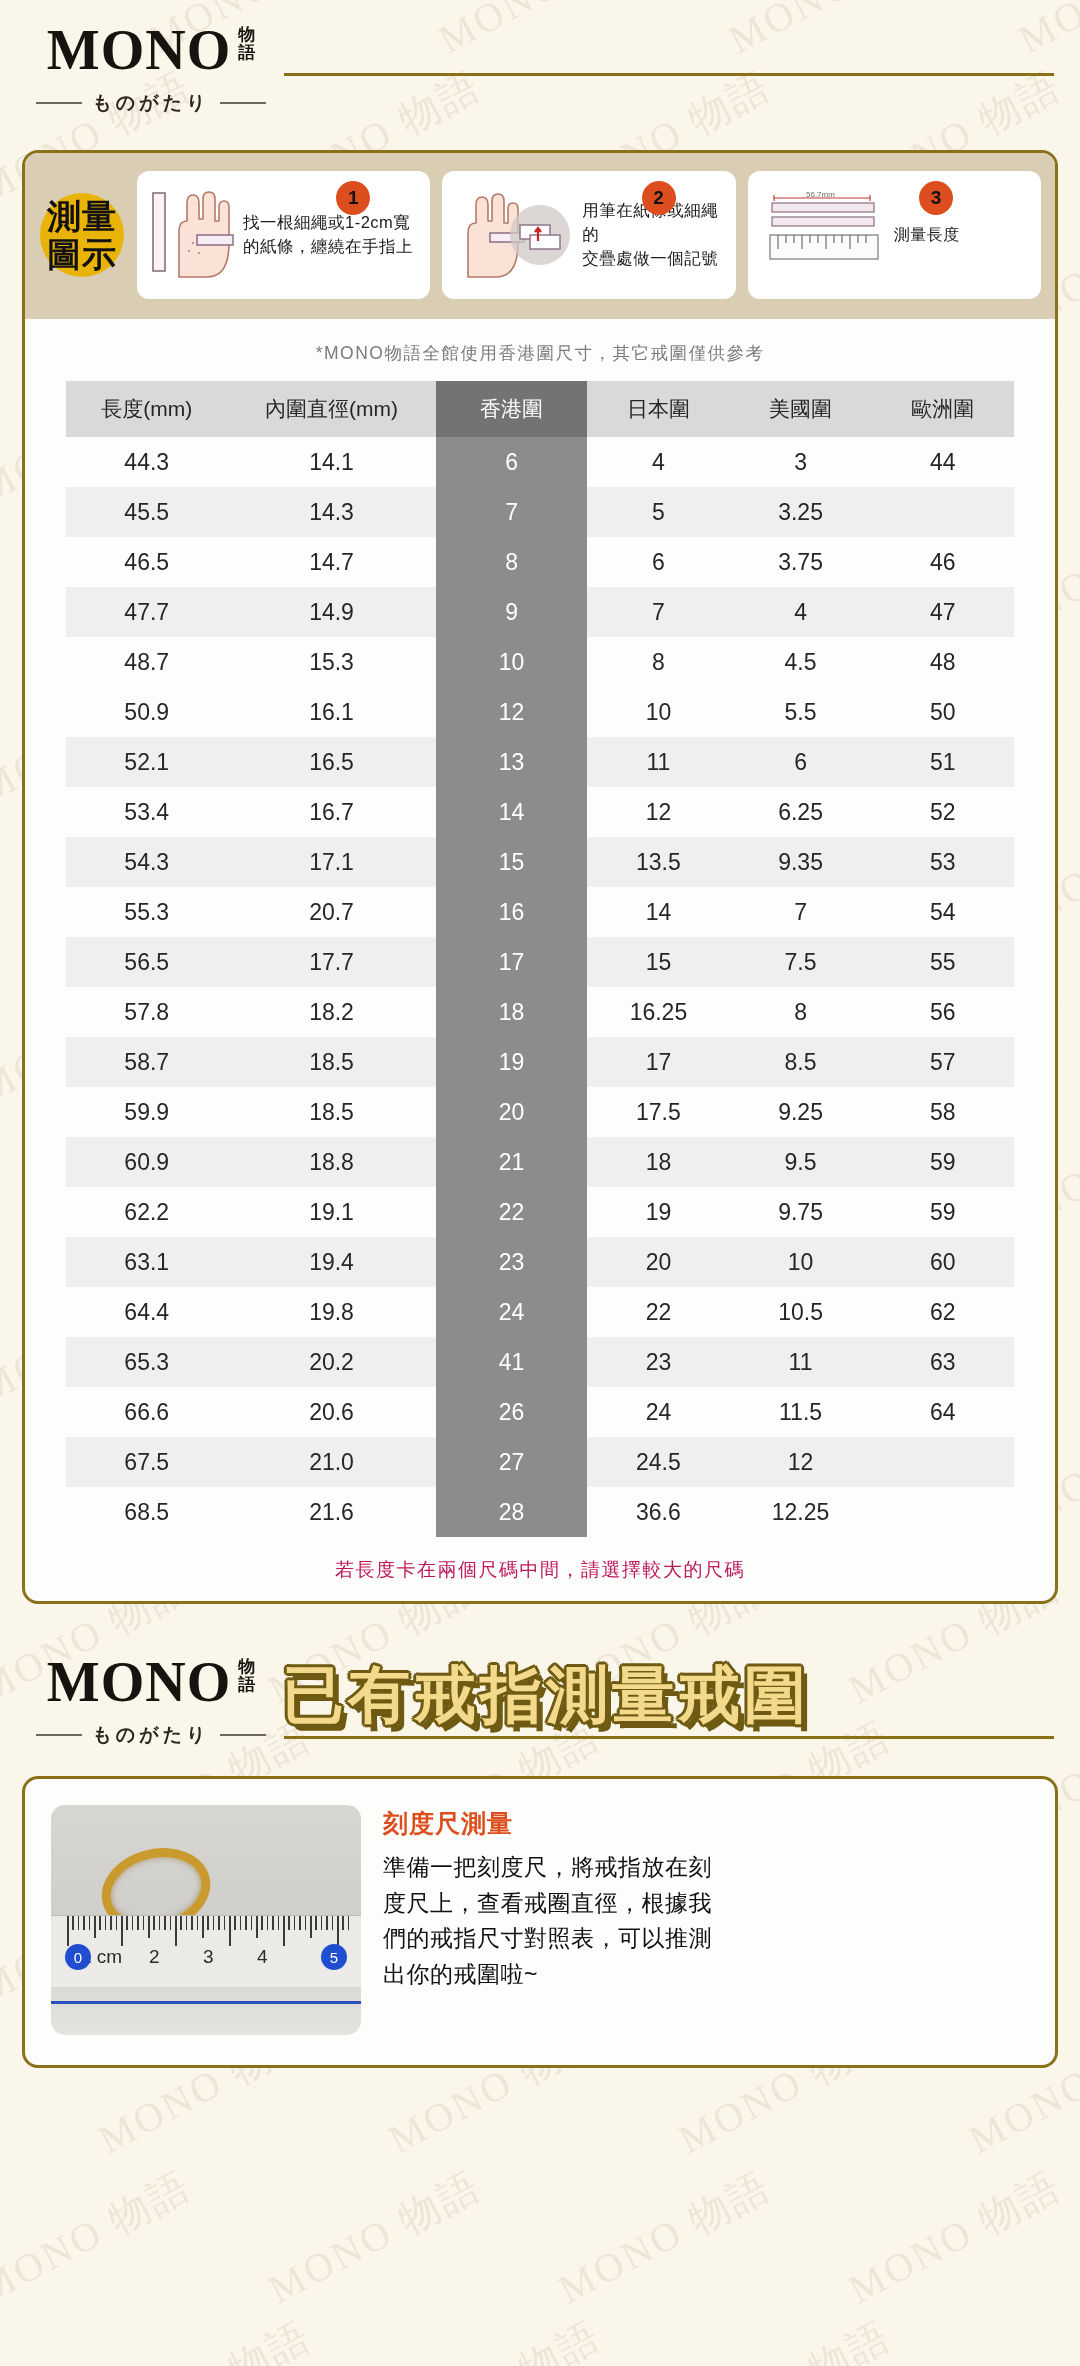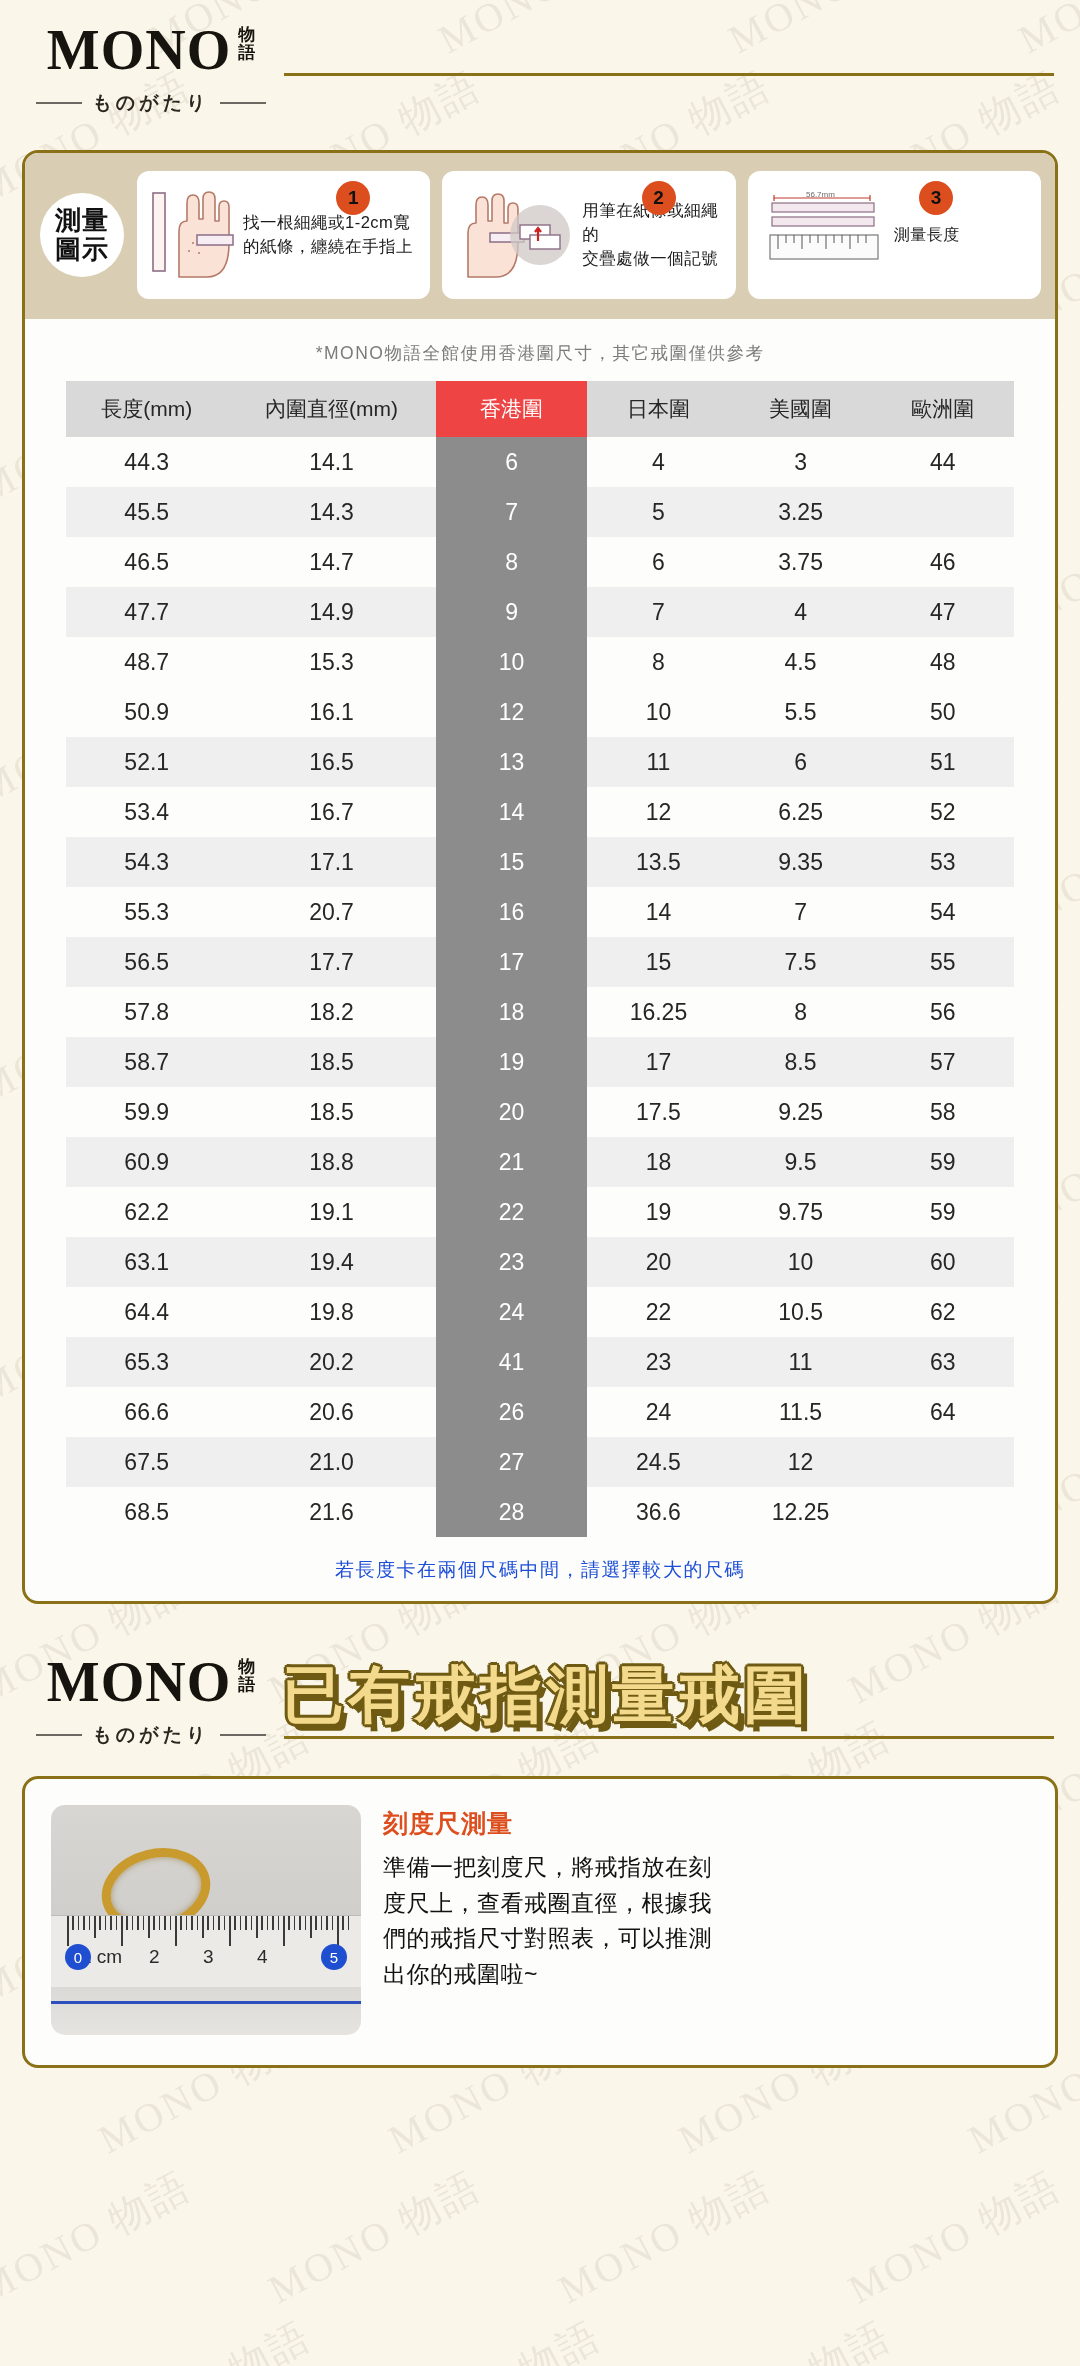--- a/index.html
+++ b/index.html
@@ -73,23 +73,23 @@
   .steps-band {
     background: #d9cdb4;
     padding: 18px 14px 20px 14px;
     display: flex; align-items: stretch; gap: 12px;
   }
   .steps-badge {
     flex: 0 0 86px; display: flex; align-items: center; justify-content: center;
   }
   .badge-circle {
     width: 84px; height: 84px; border-radius: 50%;
-    background: #ffffff; color: #111;
+    background: #eab308; color: #111;
     display: flex; align-items: center; justify-content: center;
-    font-size: 26px; font-weight: bold; line-height: 1.12;
+    font-size: 34px; font-weight: bold; line-height: 1.12;
     text-align: center; letter-spacing: 1px;
   }
   .step-card {
     flex: 1 1 0; background: #fff; border-radius: 12px;
     padding: 10px 12px; display: flex; align-items: center; gap: 8px;
     position: relative; min-height: 128px;
   }
   .step-num {
     position: absolute; top: 10px; right: 60px;
     width: 34px; height: 34px; border-radius: 50%;
@@ -108,33 +108,33 @@
     letter-spacing: 1.5px; padding: 22px 0 16px 0;
   }
 
   
   table.size-table { width: 92%; margin: 0 auto; border-collapse: collapse; }
   table.size-table th, table.size-table td {
     text-align: center; font-size: 23px; color: #262626;
     padding: 11.5px 0; font-weight: normal;
   }
   table.size-table thead th { background: #d9d9d9; font-size: 21px; padding: 14px 0; }
-  table.size-table thead th.hk { background: #ef4444; color: #fff; }
+  table.size-table thead th.hk { background: #737373; color: #fff; }
   table.size-table tbody tr.alt td { background: #efefef; }
   table.size-table tbody td.hk { background: #8c8c8c; color: #fff; }
   table.size-table tbody tr.alt td.hk { background: #8c8c8c; }
   table.size-table col.c-len   { width: 17%; }
   table.size-table col.c-dia   { width: 22%; }
   table.size-table col.c-hk    { width: 16%; }
   table.size-table col.c-jp    { width: 15%; }
   table.size-table col.c-us    { width: 15%; }
   table.size-table col.c-eu    { width: 15%; }
 
   .table-foot {
-    text-align: center; font-size: 19px; color: #1d4ed8;
+    text-align: center; font-size: 19px; color: #be185d;
     letter-spacing: 1.5px; padding: 20px 0 18px 0;
   }
 
   
   .header2 { margin-top: 28px; }
 
   .panel2 {
     margin: 22px 22px 0 22px;
     border: 3px solid #8a7118; border-radius: 16px;
     background: #fdfdfb; position: relative; z-index: 10;

